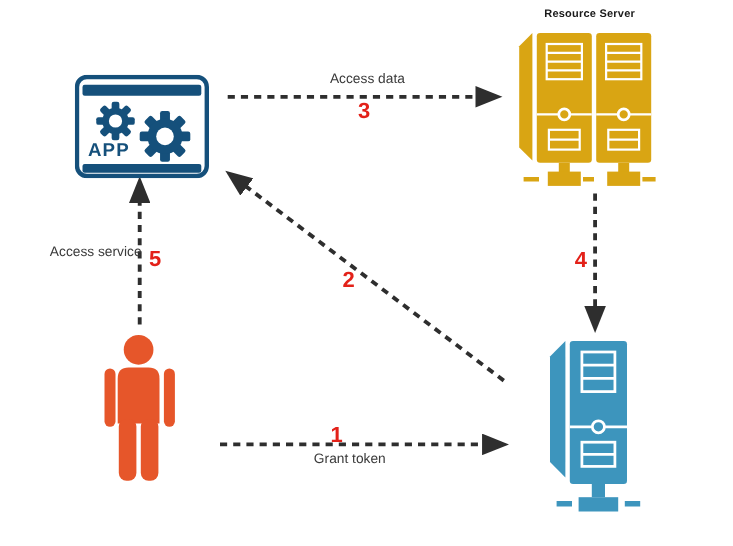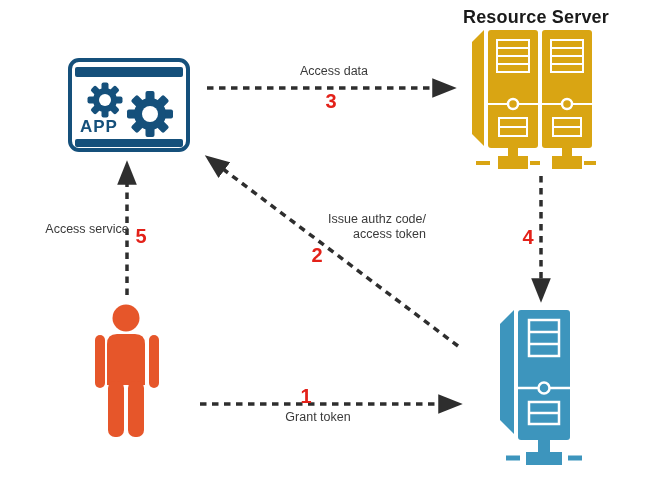--- a/index.html
+++ b/index.html
@@ -4,25 +4,25 @@
 <style>
   html,body{margin:0;padding:0;background:#fff;}
   .canvas{
     position:relative;width:666px;height:496px;background:#fff;overflow:hidden;
     font-family:"Liberation Sans","DejaVu Sans",sans-serif;
   }
   .abs{position:absolute;}
   .arrow-layer{position:absolute;left:0;top:0;}
   .node-title{
     position:absolute;transform:translateX(-50%);white-space:nowrap;
-    font-weight:bold;font-size:18px;color:#1a1a1a;letter-spacing:0.2px;
+    font-weight:bold;font-size:10px;color:#1a1a1a;letter-spacing:0.2px;
   }
   .flow-label{
     position:absolute;transform:translateX(-50%);white-space:nowrap;
-    font-size:12.5px;color:#3a3a3a;text-align:right;line-height:15px;
+    font-size:12.5px;color:#3a3a3a;text-align:left;line-height:15px;
   }
   .step-num{
     position:absolute;transform:translateX(-50%);
     font-size:20px;font-weight:bold;color:#e32119;line-height:1;
   }
   .icon-wrap{position:absolute;}
   .app-badge{
     position:absolute;left:12px;top:59px;
     font-size:17px;font-weight:bold;color:#15507b;letter-spacing:1px;
   }
@@ -38,21 +38,21 @@
         <path d="M0,0 L7,2.8 L0,5.6 Z" fill="#2e2e2e"></path>
       </marker>
     </defs>
     <path d="M200,404 H440" stroke="#2e2e2e" stroke-width="3.5" fill="none" stroke-dasharray="6.5 5.5" marker-end="url(#ah)"></path>
     <path d="M458,346 L223,169" stroke="#2e2e2e" stroke-width="3.5" fill="none" stroke-dasharray="6.5 5.5" marker-end="url(#ah)"></path>
     <path d="M207,88 H434" stroke="#2e2e2e" stroke-width="3.5" fill="none" stroke-dasharray="6.5 5.5" marker-end="url(#ah)"></path>
     <path d="M541,176 V280" stroke="#2e2e2e" stroke-width="3.5" fill="none" stroke-dasharray="6.5 5.5" marker-end="url(#ah)"></path>
     <path d="M127,295 V183" stroke="#2e2e2e" stroke-width="3.5" fill="none" stroke-dasharray="6.5 5.5" marker-end="url(#ah)"></path>
   </svg>
 
-  <div class="icon-wrap" style="left:68px;top:58px;width:122px;height:94px">
+  <div class="icon-wrap" style="left:68px;top:68px;width:122px;height:94px">
     <svg width="122" height="94" viewBox="0 0 122 94">
       <rect x="2" y="2" width="118" height="90" rx="9" fill="#fff" stroke="#15507b" stroke-width="4"></rect>
       <rect x="7" y="9" width="108" height="10" rx="2" fill="#15507b"></rect>
       <rect x="7" y="81" width="108" height="8" rx="2" fill="#15507b"></rect>
       <g transform="translate(37,42)">
         <g fill="#15507b">
           <rect x="-3.5" y="-17.5" width="7" height="35" rx="2"></rect>
           <rect x="-3.5" y="-17.5" width="7" height="35" rx="2" transform="rotate(45)"></rect>
           <rect x="-3.5" y="-17.5" width="7" height="35" rx="2" transform="rotate(90)"></rect>
           <rect x="-3.5" y="-17.5" width="7" height="35" rx="2" transform="rotate(135)"></rect>
@@ -126,24 +126,20 @@
       <rect x="2" y="31" width="10" height="53" rx="5"></rect>
       <rect x="56" y="31" width="10" height="53" rx="5"></rect>
       <rect x="15" y="77" width="16" height="56" rx="7"></rect>
       <rect x="35" y="77" width="16" height="56" rx="7"></rect>
     </g>
   </svg>
 
   <div class="step-num" style="left:306px;top:386px">1</div>
   <div class="flow-label" style="left:318px;top:410px">Grant token</div>
 
-  <div class="flow-label" style="left:377px;top:212px">
-    <span>Issue authz code/</span><br>
-    <span>access token</span>
-  </div>
   <div class="step-num" style="left:317px;top:245px">2</div>
 
   <div class="flow-label" style="left:334px;top:64px">Access data</div>
   <div class="step-num" style="left:331px;top:91px">3</div>
 
   <div class="step-num" style="left:528px;top:227px">4</div>
 
   <div class="flow-label" style="left:87px;top:222px">Access service</div>
   <div class="step-num" style="left:141px;top:226px">5</div>
 

